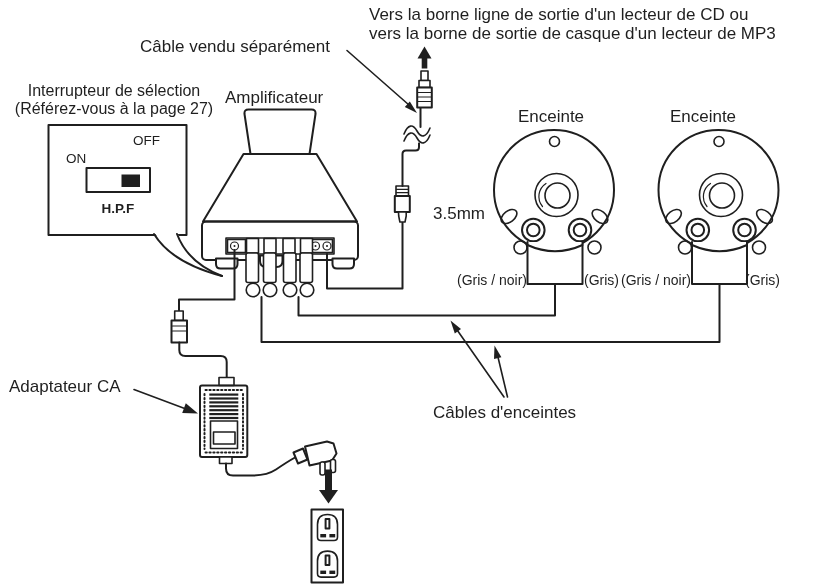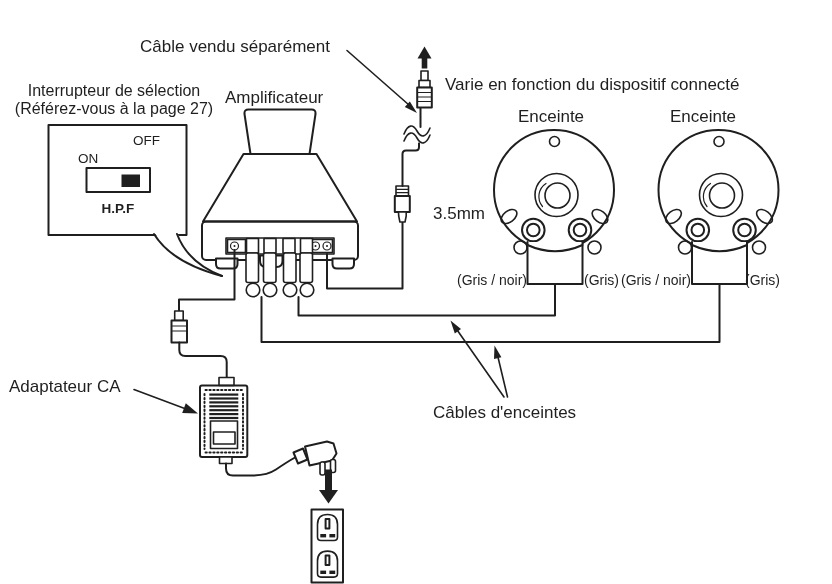--- a/index.html
+++ b/index.html
@@ -204,33 +204,34 @@
   </g>
 
   <g>
     <line class="ln thin" x1="504" y1="397" x2="455" y2="327"></line>
     <polygon class="fi" points="450.5,320.5 461,329 454.8,333.4"></polygon>
     <line class="ln thin" x1="507.5" y1="397" x2="497" y2="353"></line>
     <polygon class="fi" points="494.5,345.5 501.4,357.2 494,359"></polygon>
   </g>
 </svg>
 
+<div class="lbl" style="left:369px;top:5px">Vers la borne ligne de sortie d'un lecteur de CD ou</div>
+<div class="lbl" style="left:369px;top:24px">vers la borne de sortie de casque d'un lecteur de MP3</div>
 <div class="lbl" style="left:140px;top:37px">Câble vendu séparément</div>
 <div class="lbl ctr" style="left:4px;top:82px;width:220px;font-size:16px">
   <div>Interrupteur de sélection</div>
   <div>(Référez-vous à la page 27)</div>
 </div>
 <div class="lbl" style="left:225px;top:88px">Amplificateur</div>
-<div class="lbl" style="left:445px;top:75px">Varie en fonction du dispositif connecté</div>
 <div class="lbl ctr" style="left:511px;top:107px;width:80px">Enceinte</div>
 <div class="lbl ctr" style="left:663px;top:107px;width:80px">Enceinte</div>
 <div class="lbl" style="left:433px;top:204px">3.5mm</div>
 <div class="lbl sm" style="left:457px;top:272px">(Gris / noir)</div>
 <div class="lbl sm" style="left:584px;top:272px">(Gris)</div>
 <div class="lbl sm" style="left:621px;top:272px">(Gris / noir)</div>
 <div class="lbl sm" style="left:745px;top:272px">(Gris)</div>
 <div class="lbl" style="left:9px;top:377px">Adaptateur CA</div>
 <div class="lbl" style="left:433px;top:403px">Câbles d'enceintes</div>
-<div class="lbl xs" style="left:78px;top:151px">ON</div>
+<div class="lbl xs" style="left:66px;top:151px">ON</div>
 <div class="lbl xs" style="left:133px;top:133px">OFF</div>
 <div class="lbl xs b ctr" style="left:89px;top:201px;width:58px">H.P.F</div>
 
 </div>
 
 </body></html>

